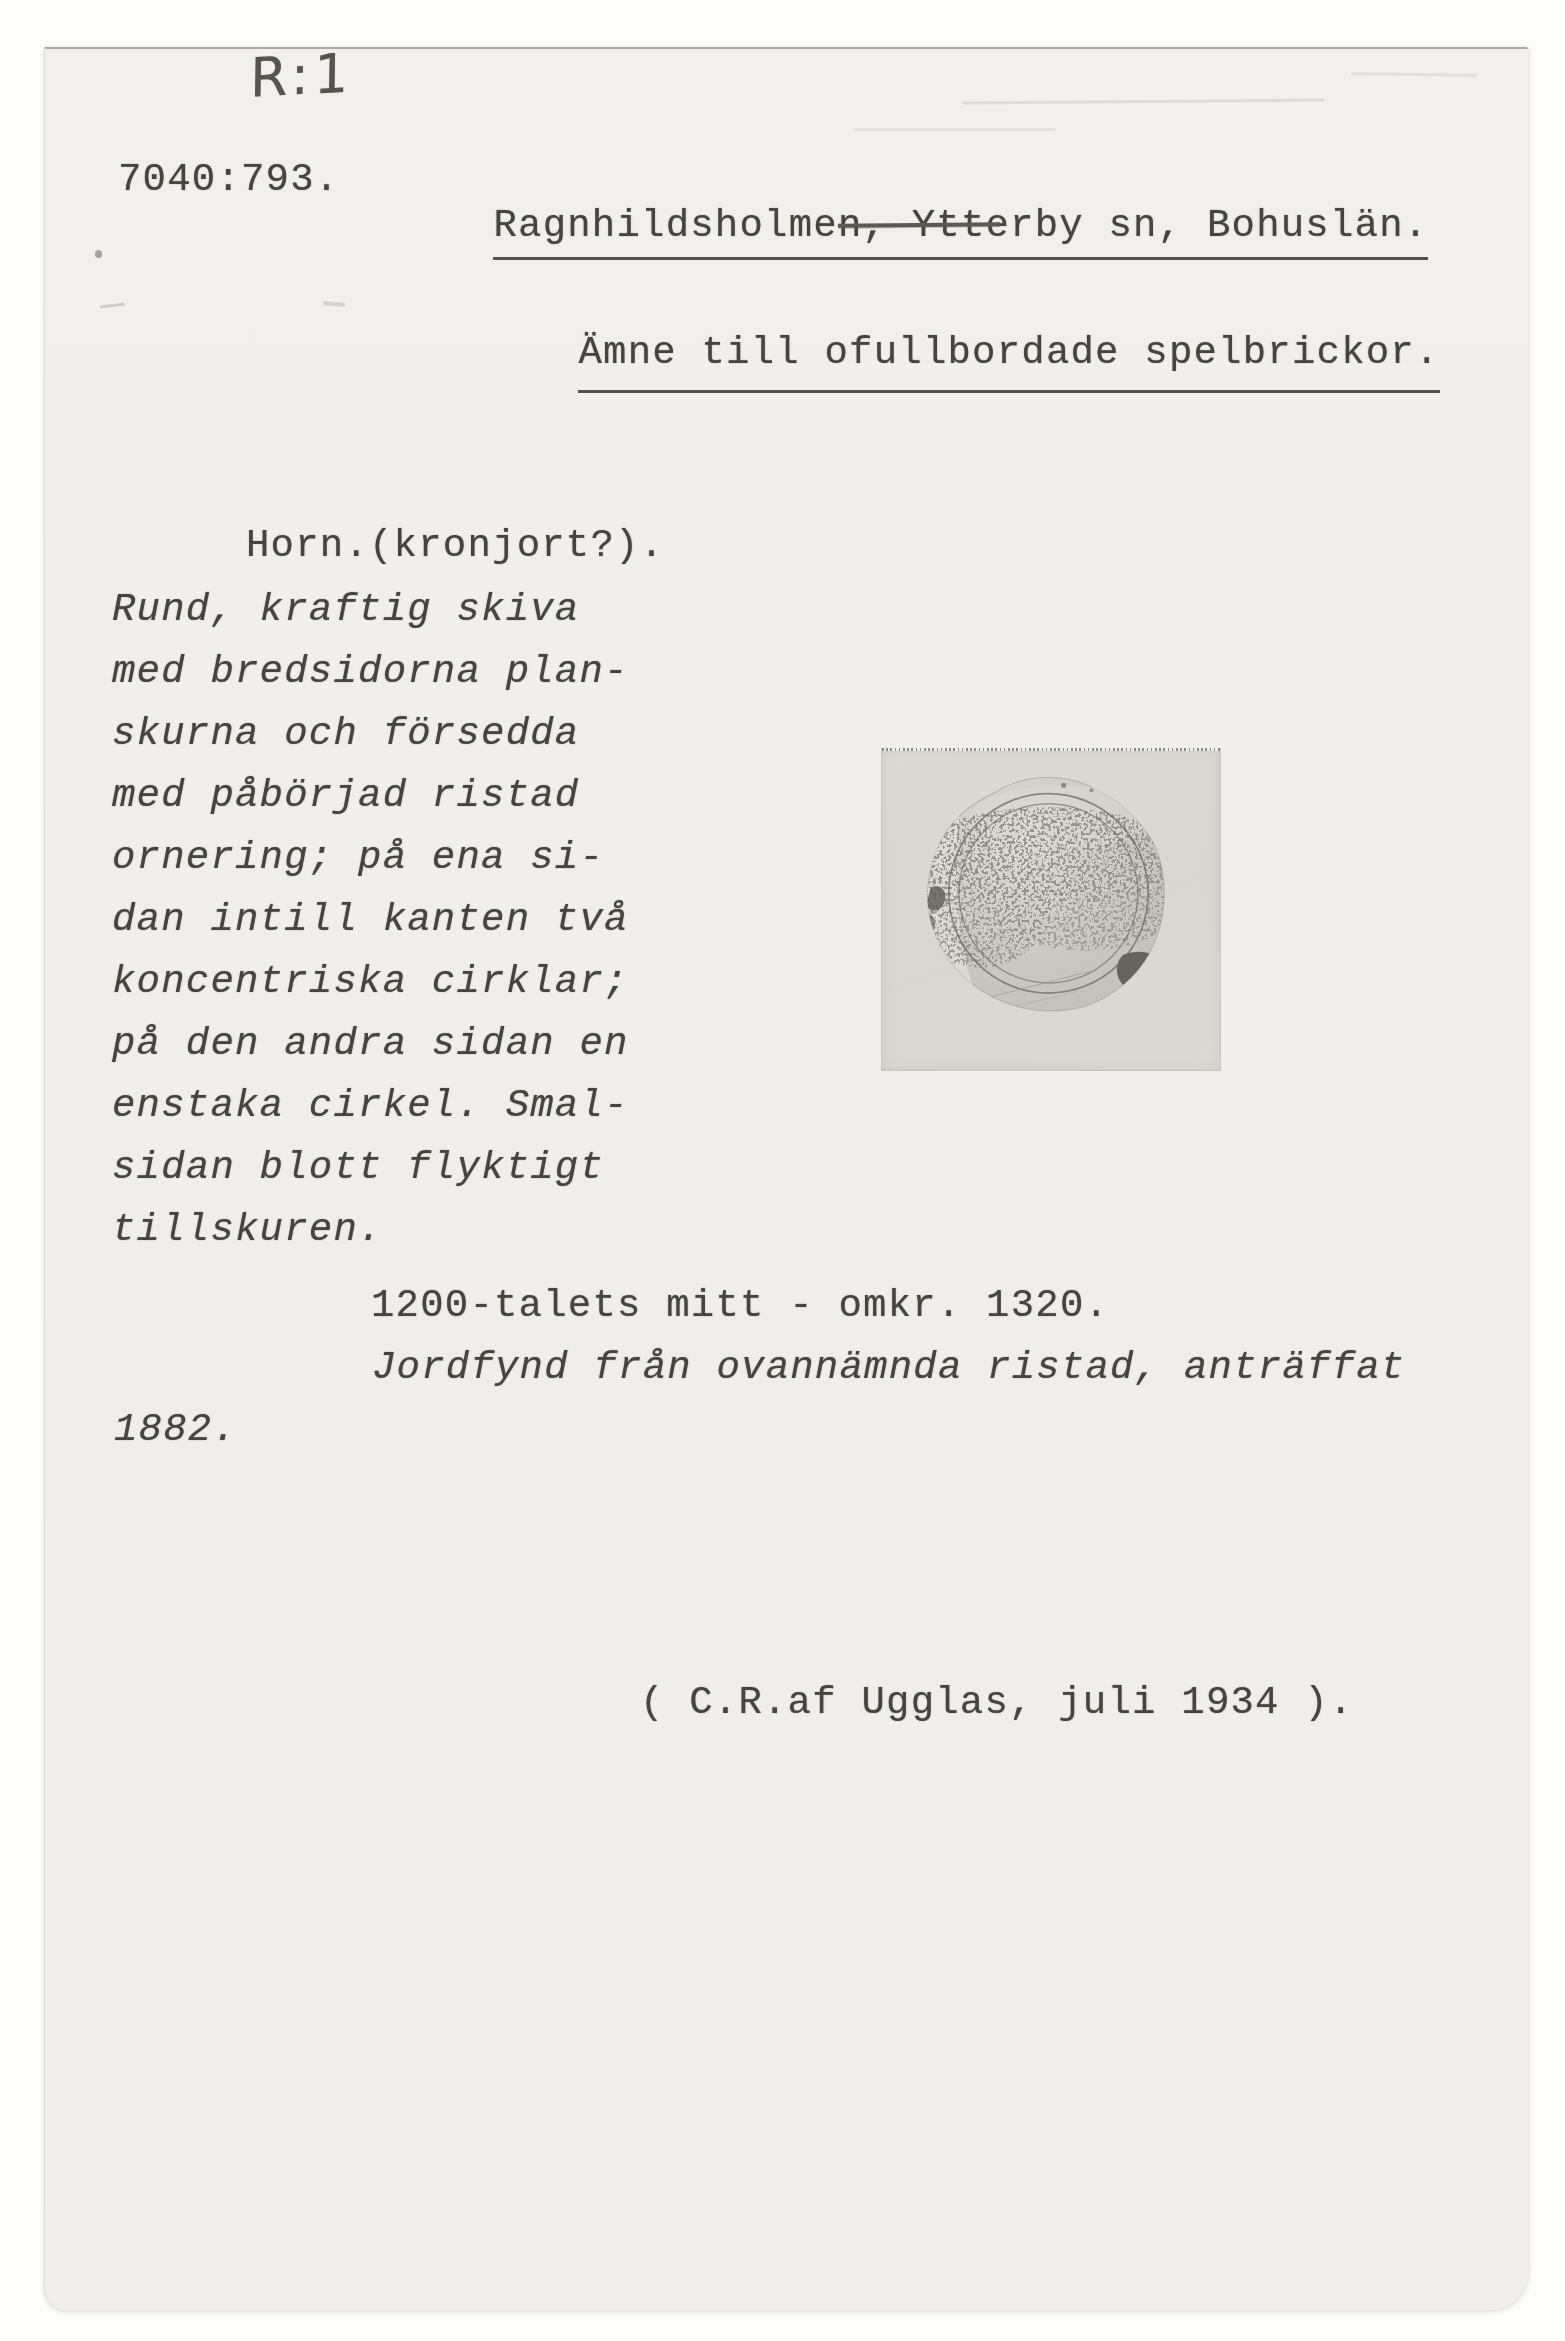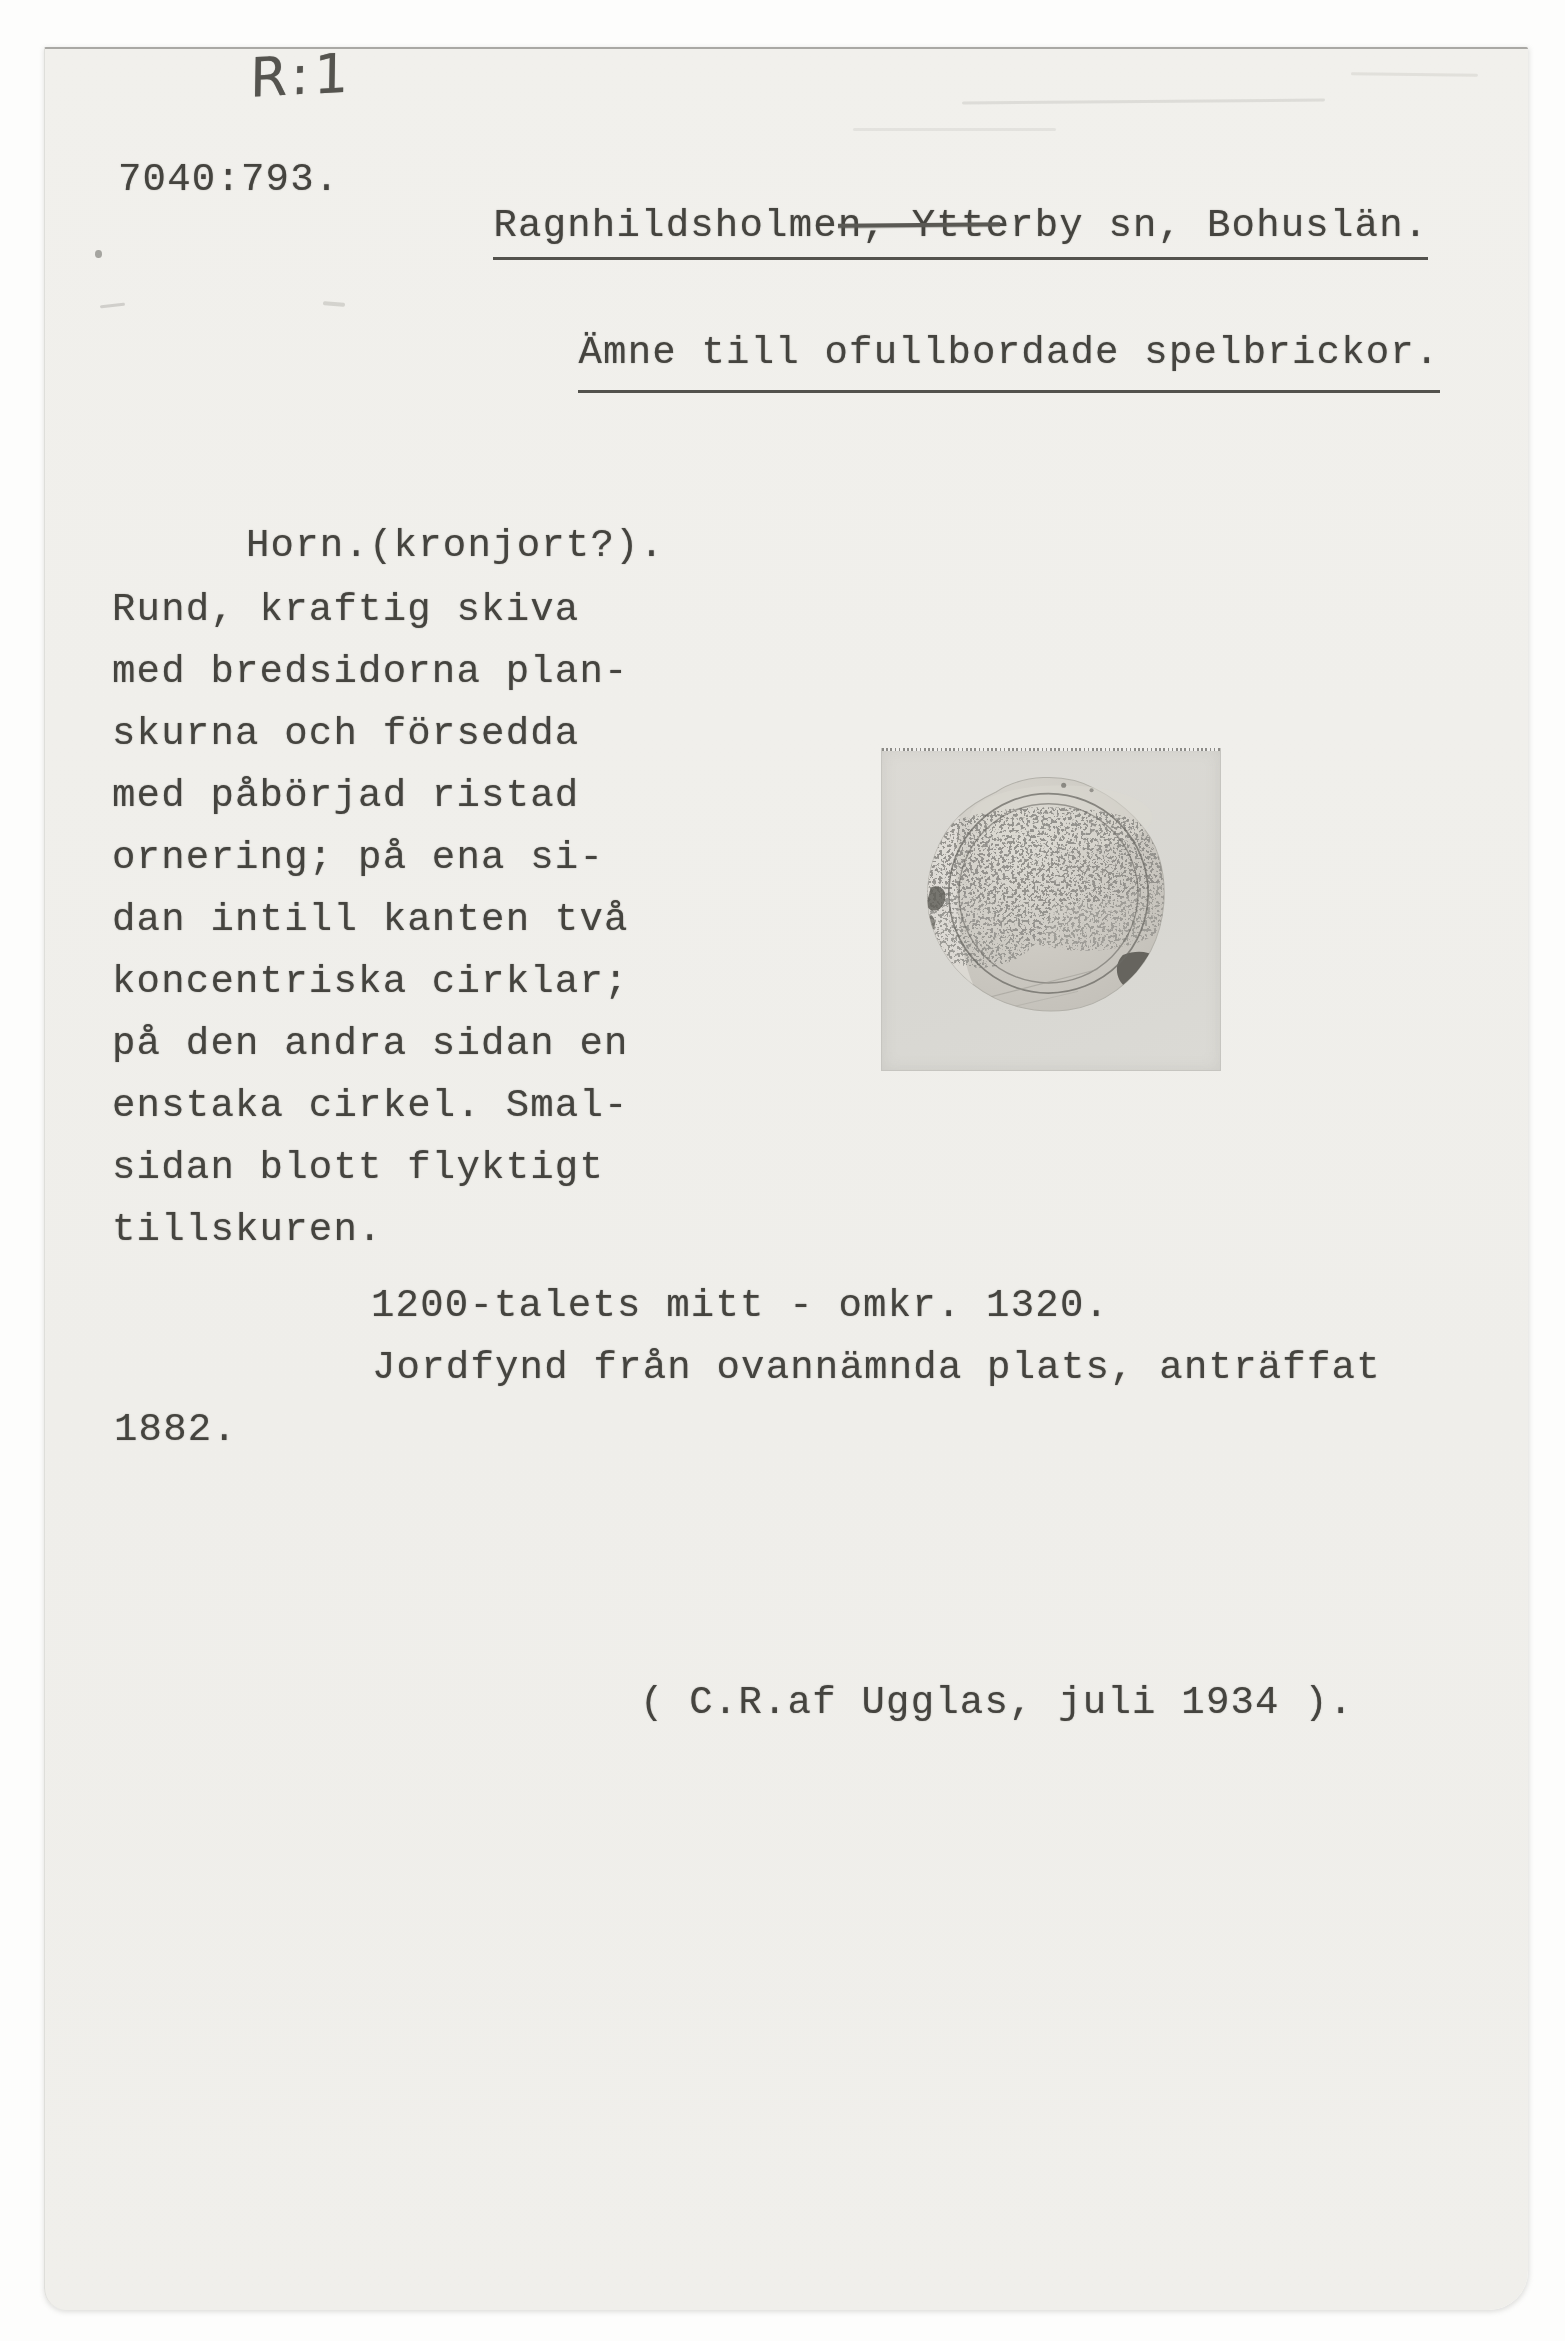--- a/index.html
+++ b/index.html
@@ -11,21 +11,21 @@
     position:absolute;left:44px;top:47px;width:1483px;height:2261px;
     background:linear-gradient(180deg,#f1f0ec 0%,#efeeea 60%,#f0efeb 100%);
     border-top:2.5px solid #a9a8a4;
     border-left:0.8px solid #dededa;
     border-radius:1.7px 1.7px 39px 22px;
     box-shadow:0.8px 1.7px 5px rgba(150,150,145,.30);
   }
   .line{position:absolute;font-size:39px;line-height:46px;letter-spacing:1.2px;white-space:pre;
         text-shadow:0 0 1.3px rgba(69,68,63,.55);}
   .block{position:absolute;font-size:39px;line-height:62px;letter-spacing:1.2px;white-space:pre;
-        text-shadow:0 0 1.3px rgba(69,68,63,.55);}
+        text-shadow:0 0 1.3px rgba(69,68,63,.55);font-style:italic;}
   .block .tline{line-height:62px;white-space:pre;}
   .ul-loc{display:inline-block;padding-bottom:8.4px;border-bottom:3.4px solid #53524d;}
   .ul-obj{display:inline-block;padding-bottom:14px;border-bottom:3.4px solid #53524d;}
   .double-rule{position:absolute;left:838px;top:223px;width:162px;height:4.2px;background:#5a5954;
         transform:rotate(-0.6deg);box-shadow:0 0.8px 0.8px rgba(90,89,84,.4);}
   .hand{
     position:absolute;left:250px;top:44px;font-family:"DejaVu Sans",sans-serif;
     font-size:54px;color:#55544f;letter-spacing:5px;transform:rotate(-3deg) skewX(-4deg);
     text-shadow:0 0 0.8px rgba(85,84,79,.6);
   }
@@ -75,21 +75,21 @@
   <div class="line" style="left:480px;top:284px;">
     <span class="ul-obj">Ämne till ofullbordade spelbrickor.</span>
   </div>
 
   <div class="line" style="left:246px;top:523px;">Horn.(kronjort?).</div>
 
   <div class="block" style="left:112px;top:579px;"><div class="tline">Rund, kraftig skiva</div><div class="tline">med bredsidorna plan-</div><div class="tline">skurna och försedda</div><div class="tline">med påbörjad ristad</div><div class="tline">ornering; på ena si-</div><div class="tline">dan intill kanten två</div><div class="tline">koncentriska cirklar;</div><div class="tline">på den andra sidan en</div><div class="tline">enstaka cirkel. Smal-</div><div class="tline">sidan blott flyktigt</div><div class="tline">tillskuren.</div></div>
 
   <div class="line" style="left:371px;top:1283px;">1200-talets mitt - omkr. 1320.</div>
 
-  <div class="block prov" style="left:114px;top:1337px;"><div class="tline">Jordfynd från ovannämnda plats, anträffat</div><div class="tline">1882.</div></div>
+  <div class="block prov" style="left:114px;top:1337px;"><div class="tline">Jordfynd från ovannämnda ristad, anträffat</div><div class="tline">1882.</div></div>
 
   <div class="block acc" style="left:114px;top:1525px;"></div>
 
   <div class="line" style="left:640px;top:1680px;">( C.R.af Ugglas, juli 1934 ).</div>
 
   <div class="photo">
     <div class="perf"></div>
     <svg class="disc-svg" width="338" height="322" viewBox="0 0 400 381">
       <defs>
         <radialGradient id="dg" cx="40%" cy="30%" r="85%">

